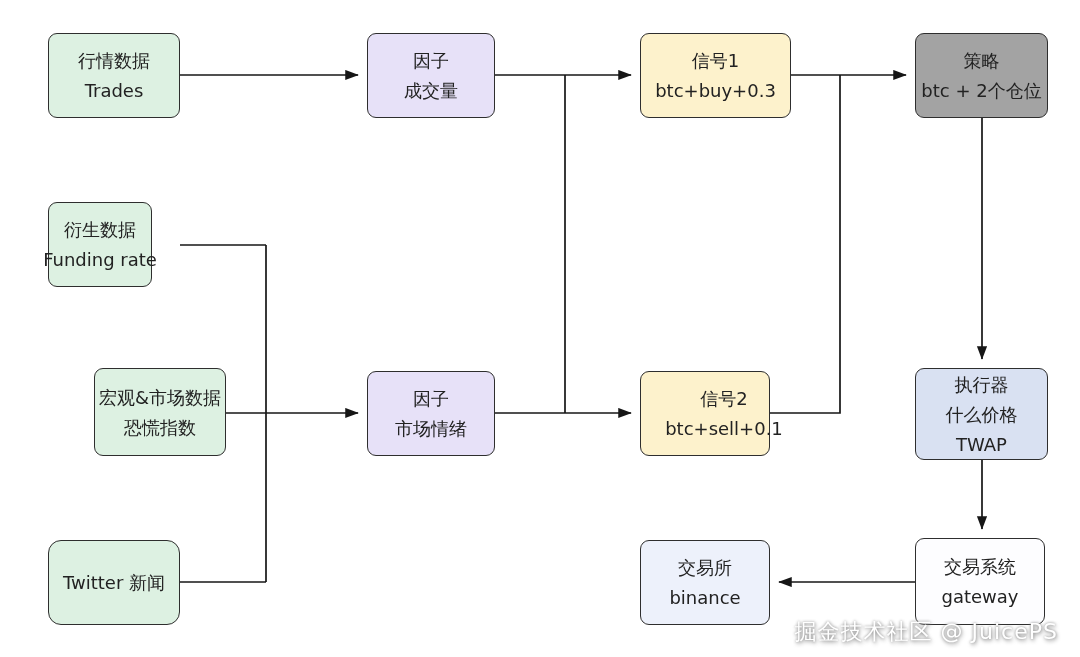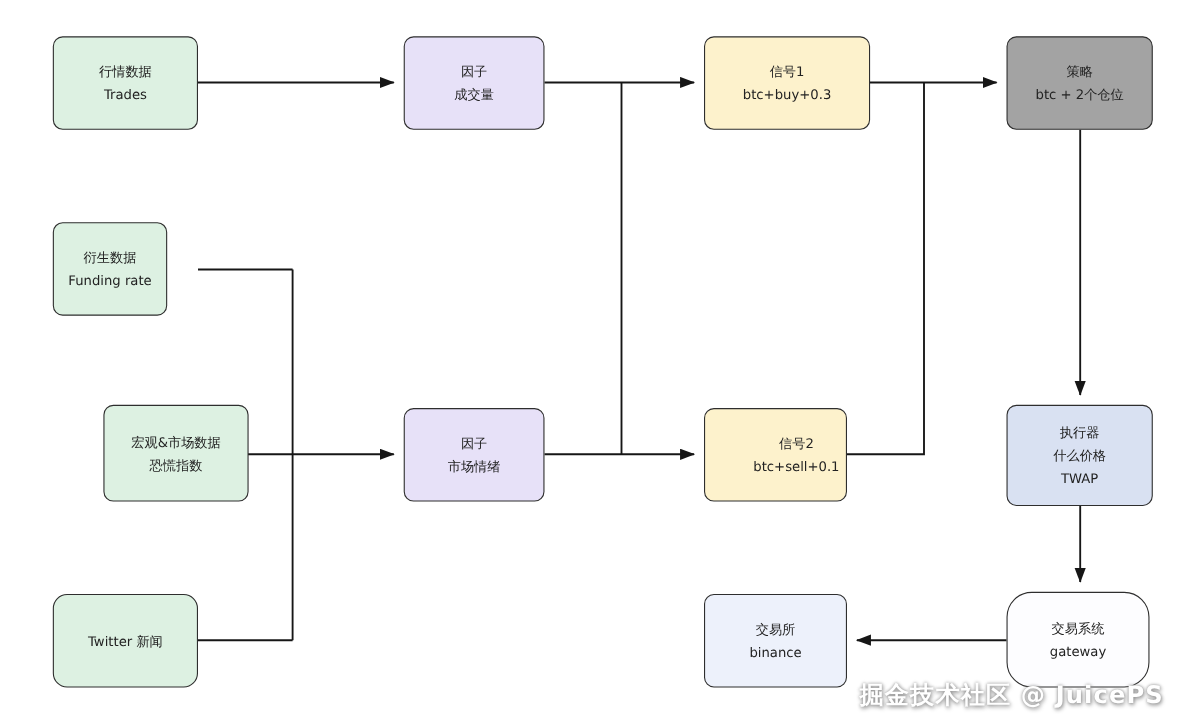--- a/index.html
+++ b/index.html
@@ -14,21 +14,21 @@
     position:absolute; left:0; top:0; width:1080px; height:657px;
   }
   .node {
     position:absolute;
     border:1px solid #2e2e2e;
     border-radius:9px;
     display:flex; flex-direction:column;
     align-items:center; justify-content:center;
     gap:3px;
     text-align:center;
-    font-size:12px;
+    font-size:18px;
     line-height:1.5;
   }
   .t { white-space:nowrap; }
   .green      { background:#ddf1e2; }
   .purple     { background:#e7e1f8; }
   .yellow     { background:#fdf2cc; }
   .pink       { background:#a3a3a3; }
   .blue       { background:#d9e1f2; }
   .light-blue { background:#edf1fb; }
   .white-box  { background:#fdfdff; }
@@ -36,28 +36,28 @@
   .n-market  { left:48px;  top:33px;  width:132px; height:85px; }
   .n-deriv   { left:48px;  top:202px; width:104px; height:85px; }
   .n-macro   { left:48px;  top:368px; width:132px; height:88px;margin-left:46px; }
   .n-twitter { left:48px;  top:540px; width:132px; height:85px;border-radius:13px; }
   .n-fvol    { left:367px; top:33px;  width:128px; height:85px; }
   .n-fsent   { left:367px; top:371px; width:128px; height:85px; }
   .n-sig1    { left:640px; top:33px;  width:151px; height:85px; }
   .n-sig2    { left:640px; top:371px; width:130px; height:85px;padding-left:38px; }
   .n-strat   { left:915px; top:33px;  width:133px; height:85px; }
   .n-exec    { left:915px; top:368px; width:133px; height:92px; }
-  .n-gw      { left:915px; top:538px; width:130px; height:87px;border-radius:23px; }
+  .n-gw      { left:915px; top:538px; width:130px; height:87px; }
   .n-exch    { left:640px; top:540px; width:130px; height:85px; }
 
   .watermark {
     position:absolute;
     right:22px; bottom:10px;
     font-size:22px;
-    font-weight:bold;
+    font-weight:normal;
     color:#ffffff;
     text-shadow: 0 0 3px #8f8f8f, 1px 2px 4px #9a9a9a;
     letter-spacing:1px;
   }
 </style>
 </head>
 <body>
 
 <svg class="edges" viewBox="0 0 1080 657" xmlns="http://www.w3.org/2000/svg">
   <defs>

